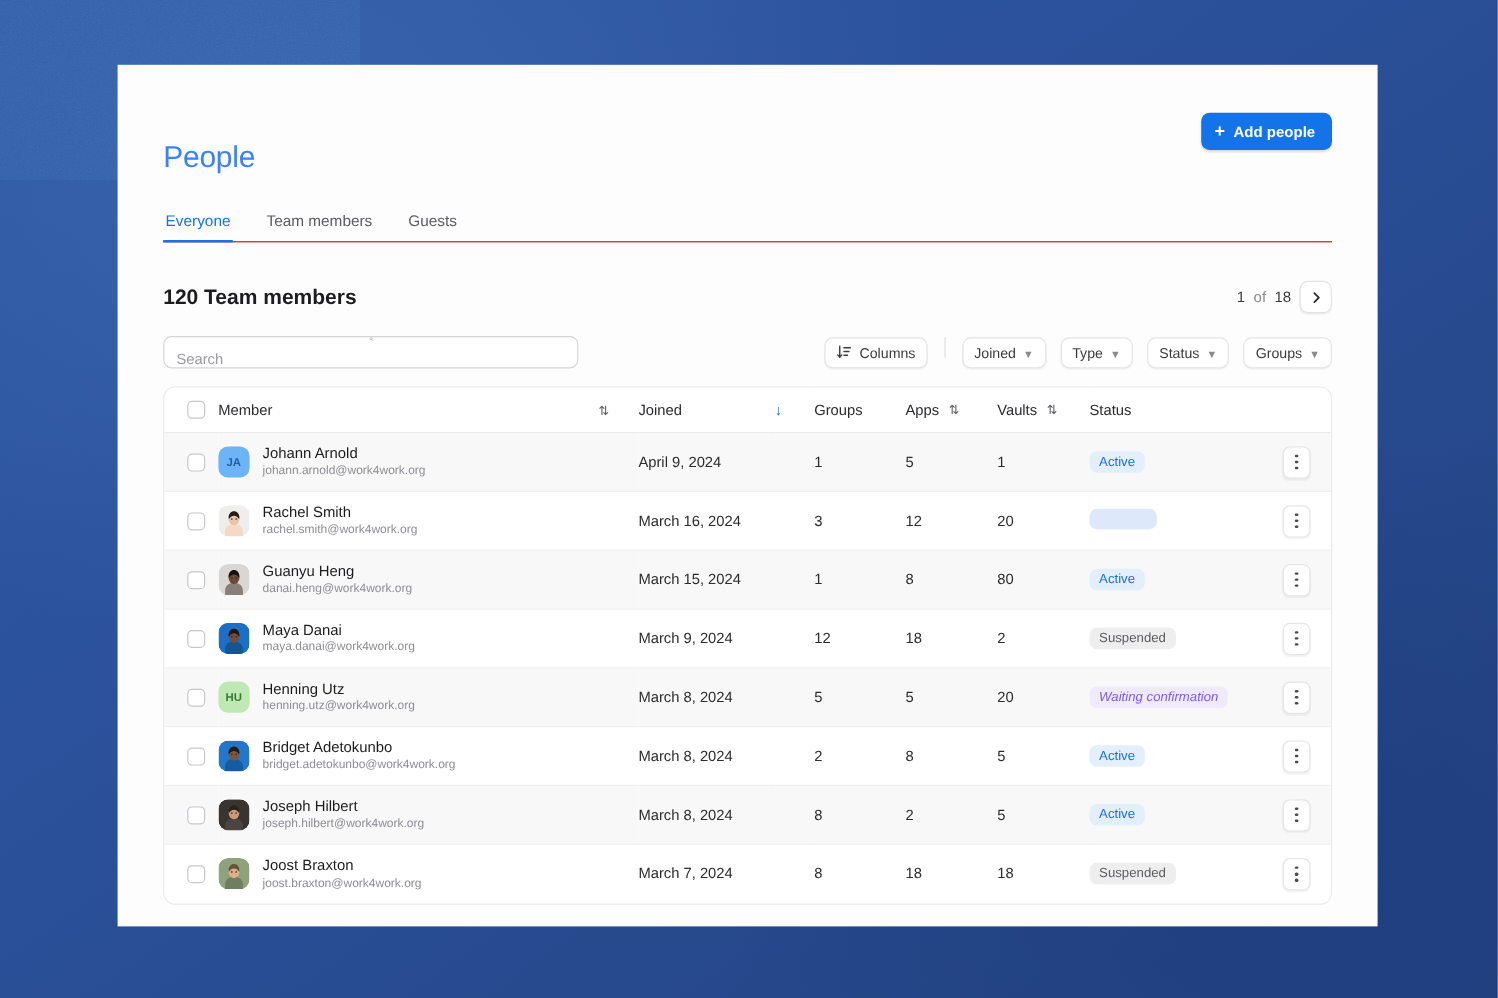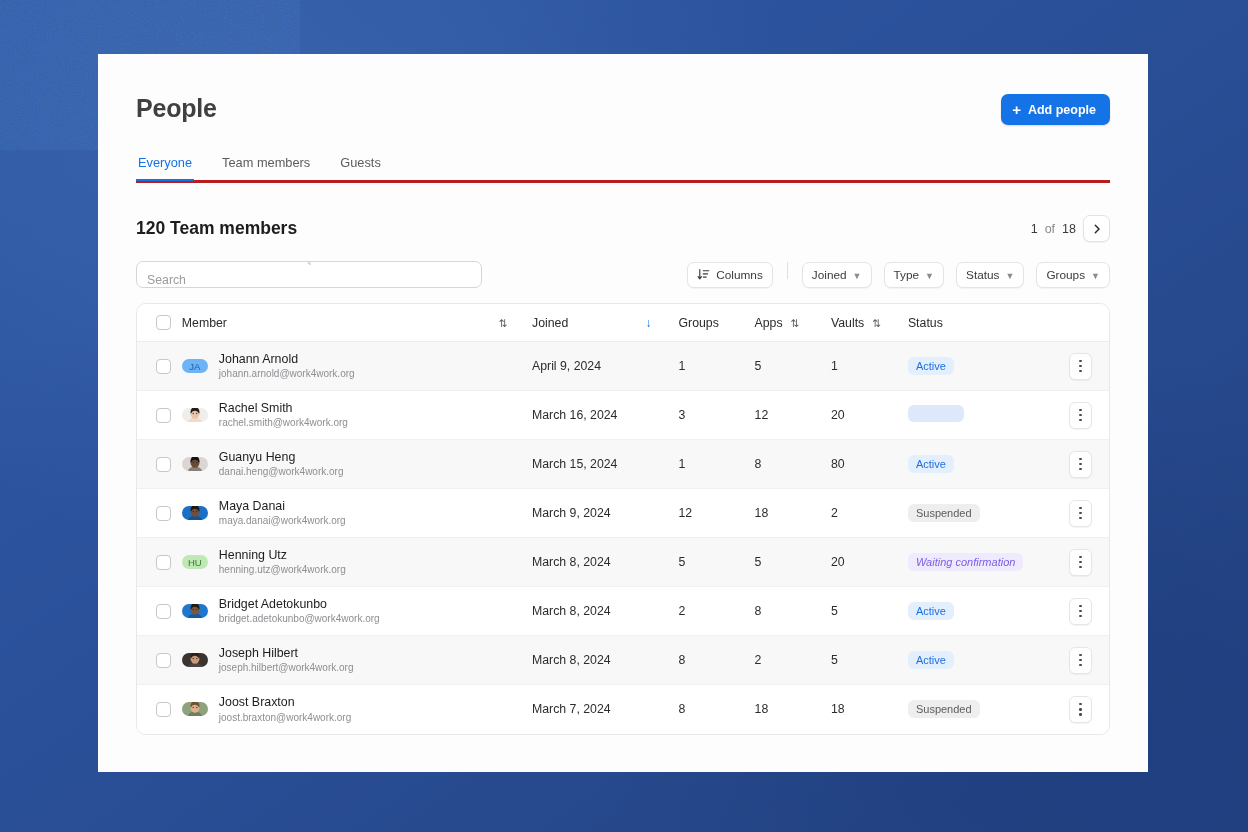--- a/index.html
+++ b/index.html
@@ -49,23 +49,24 @@
   }
 
   
   .page-head {
     display: flex;
     align-items: flex-start;
     justify-content: space-between;
   }
   .page-title {
     font-size: 25px;
-    font-weight: bold;
-    color: #404040;
+    font-weight: normal;
+    color: #3b82f6;
     letter-spacing: -.2px;
+    margin-top: 23px;
   }
   .add-btn {
     display: inline-flex;
     align-items: center;
     gap: 7px;
     background: #1473e6;
     color: #fff;
     border: none;
     border-radius: 7px;
     padding: 8px 14px 8px 11px;
@@ -81,21 +82,21 @@
     font-weight: bold;
     position: relative;
     top: -.5px;
   }
 
   
   .tabs {
     display: flex;
     gap: 26px;
     margin-top: 30px;
-    border-bottom: 3px solid #b91c1c;
+    border-bottom: 1px solid #b91c1c;
     position: relative;
     left: 0;
   }
   .tab {
     font-size: 12.8px;
     color: #5c5c60;
     padding: 0 2px 9px 2px;
     cursor: pointer;
     border-bottom: 2px solid transparent;
     margin-bottom: -1px;
@@ -250,28 +251,28 @@
     border: 1px solid #c7c7cc;
     border-radius: 4px;
     background: #fff;
     cursor: pointer;
     display: block;
   }
 
   .member-cell { display: flex; align-items: center; gap: 11px; }
   .avatar {
     width: 26px;
-    height: 14px;
+    height: 26px;
     border-radius: 8px;
     flex: 0 0 26px;
     display: flex;
     align-items: center;
     justify-content: center;
     font-size: 9.5px;
-    font-weight: normal;
+    font-weight: bold;
     overflow: hidden;
   }
   .avatar svg { display: block; width: 26px; height: 26px; }
   .m-name {
     font-size: 12.4px;
     color: #1d1d1f;
     line-height: 1.25;
     white-space: nowrap;
   }
   .m-mail {

